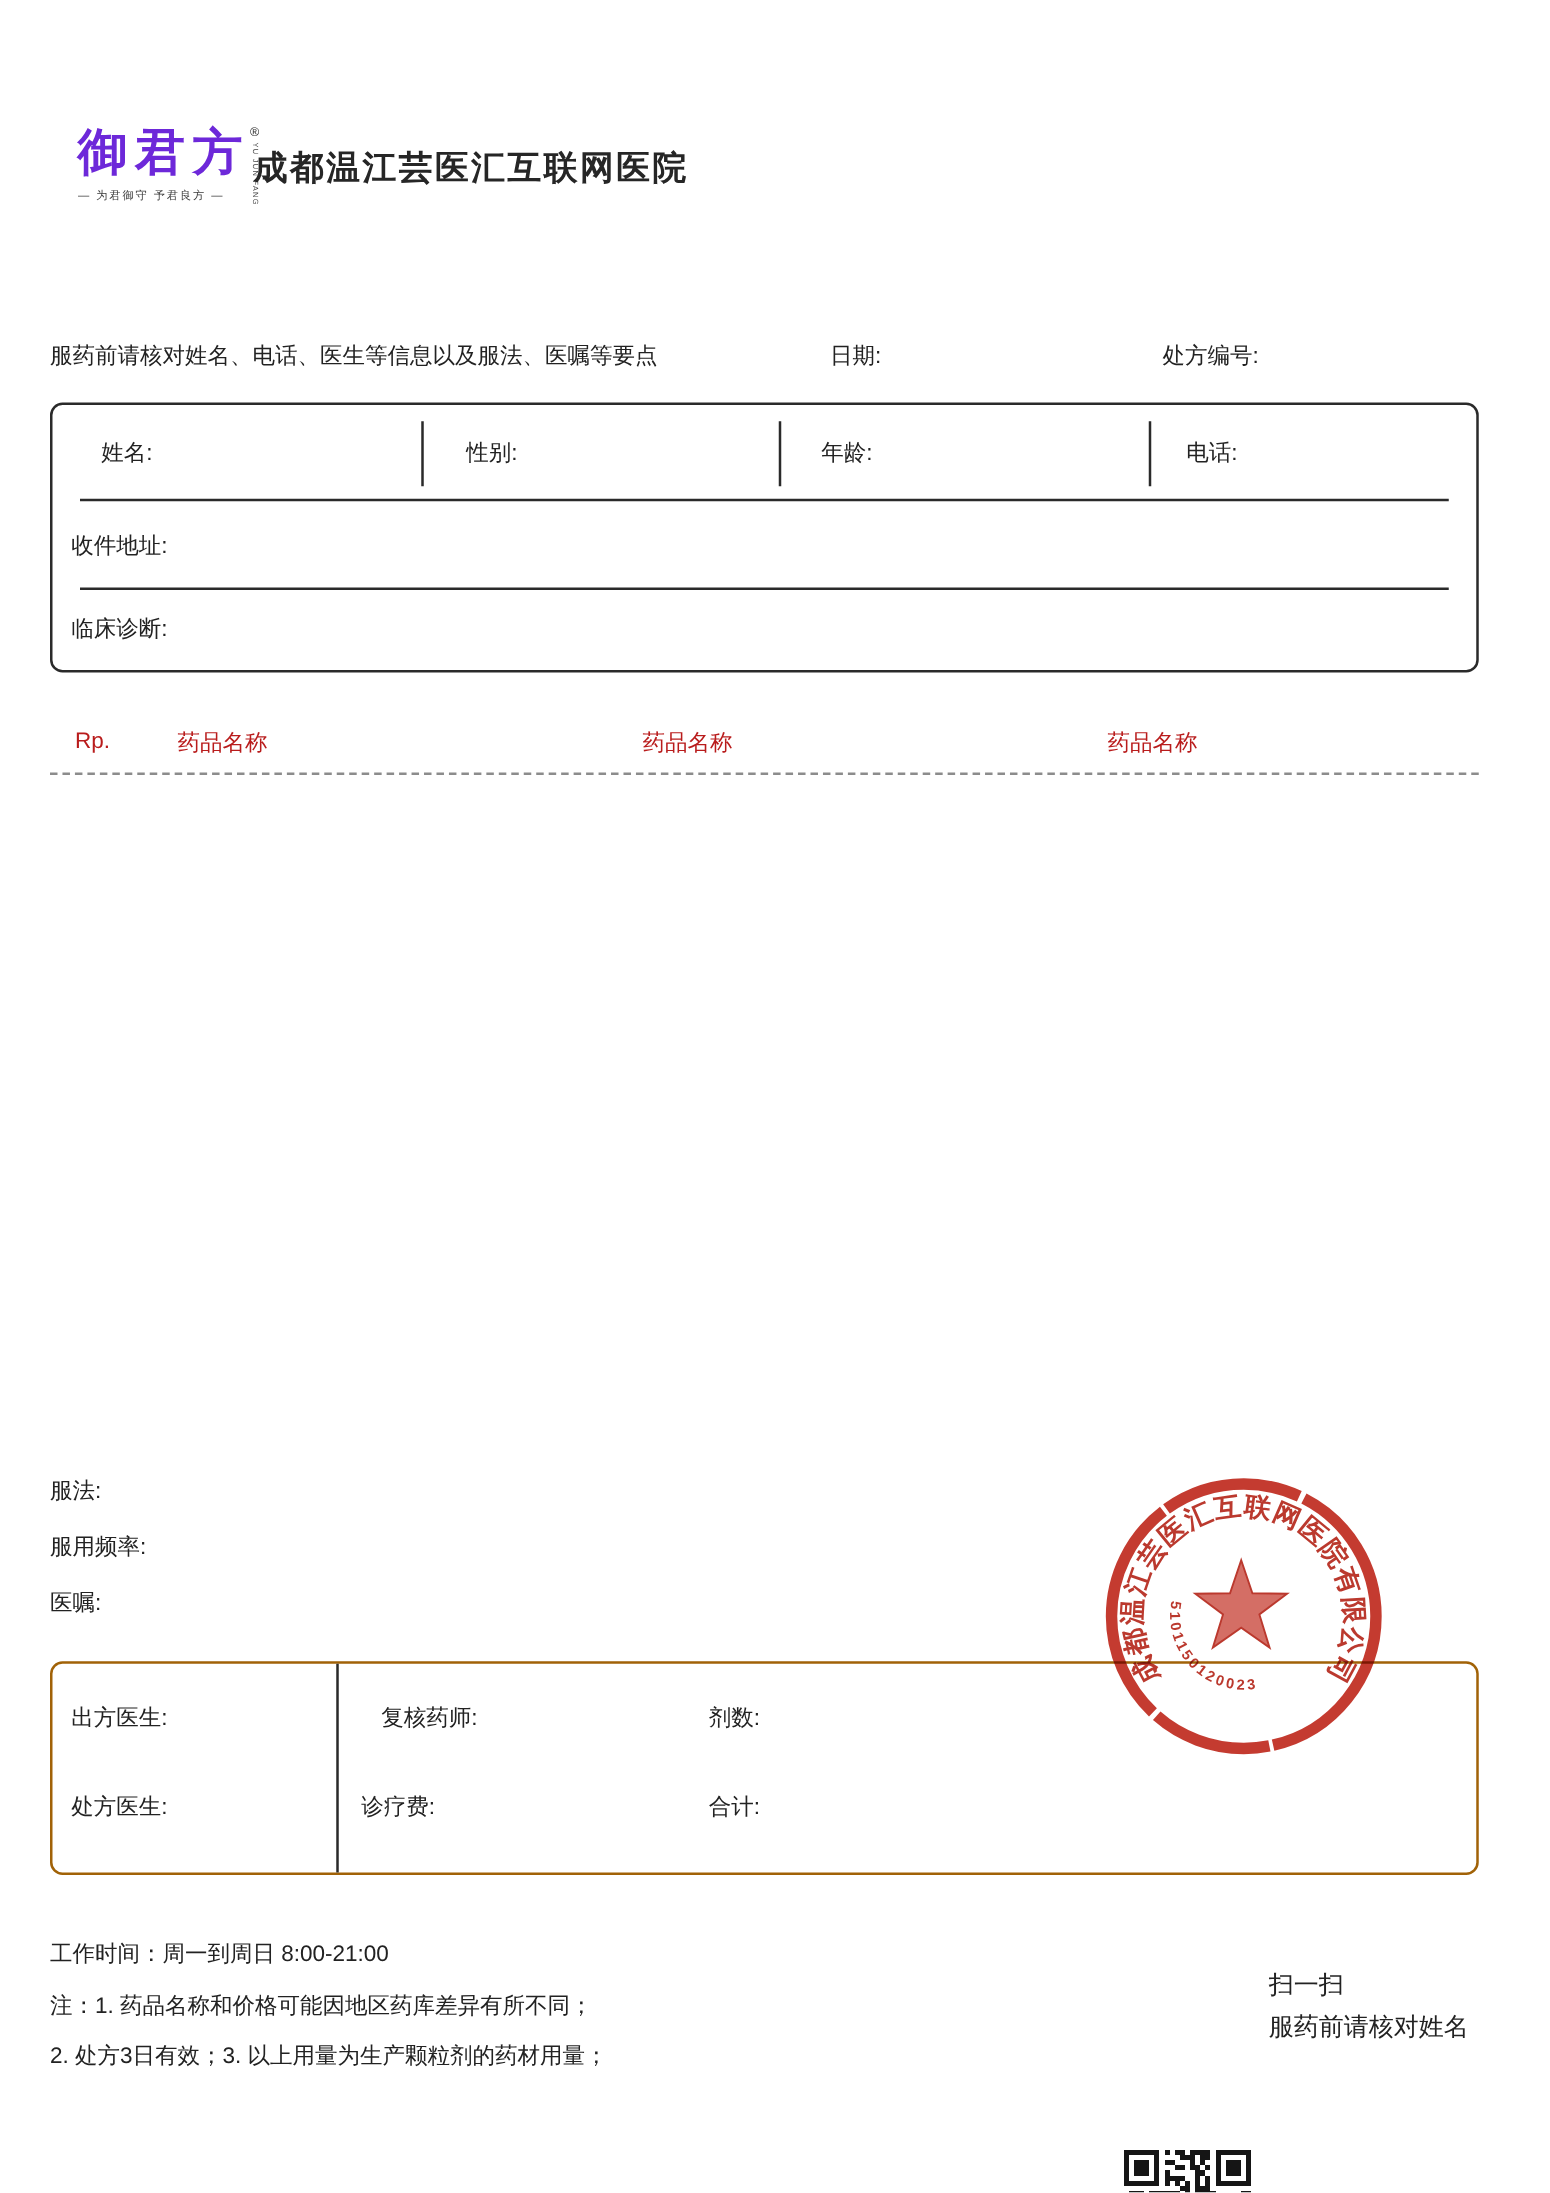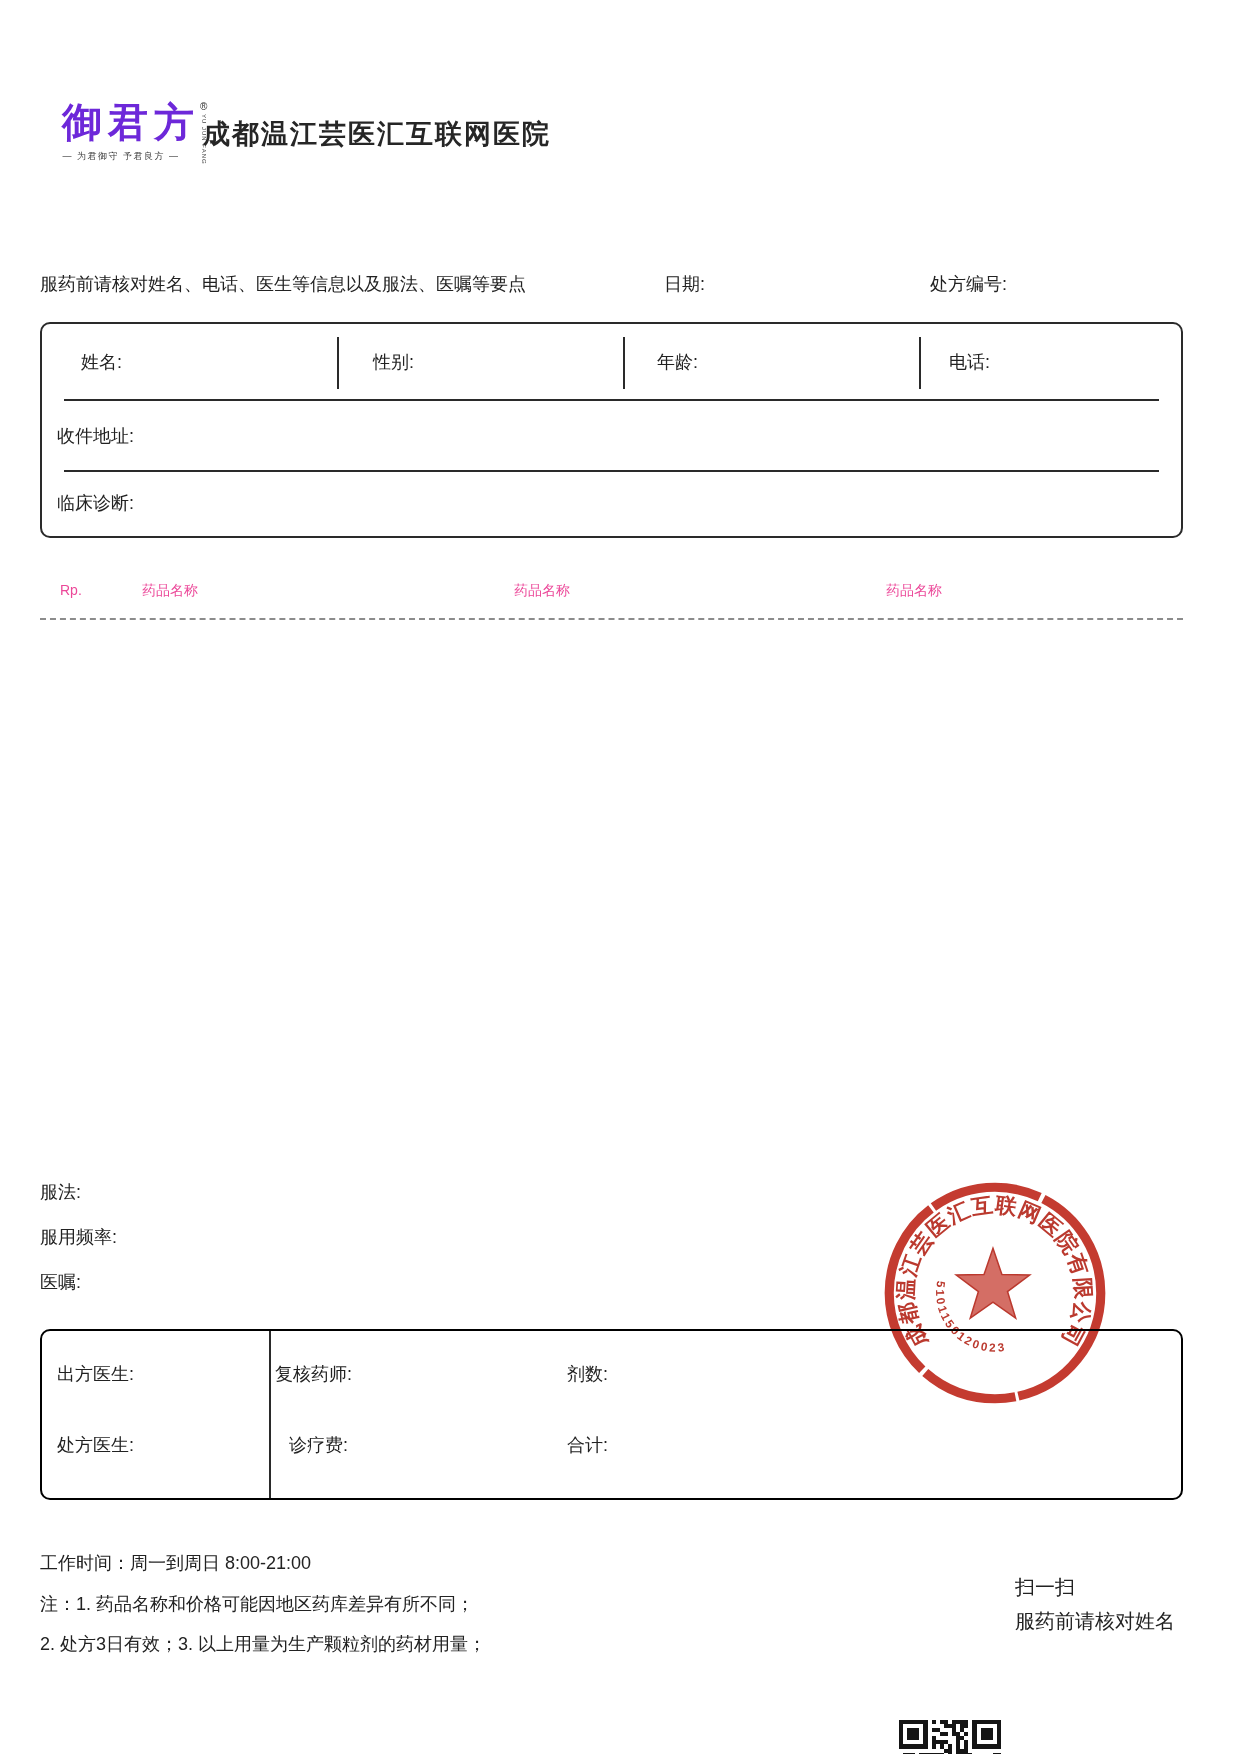--- a/index.html
+++ b/index.html
@@ -21,28 +21,28 @@
 
   
   .patient-box{width:1139px;height:212px;border:2px solid #2a2a2a;border-radius:10px;background:#fff;}
   .p-row1{position:relative;height:75px;display:flex;align-items:center;padding-left:24px;}
   .p-cell{font-size:18px;color:#222;}
   .vsep{position:absolute;top:13px;height:52px;width:2px;background:#2a2a2a;}
   .hsep{height:2px;background:#2a2a2a;margin:0 22px;}
   .p-row{height:69px;display:flex;align-items:center;padding-left:15px;font-size:18px;}
 
   
-  .rp-text{font-size:14px;color:#ec4899;}
+  .rp-text{font-size:18px;color:#b91c1c;}
   .dashed{border-top:2px dashed #8c8c8c;width:1143px;}
 
   
   .usage-text{font-size:18px;color:#222;}
 
   
-  .bottom-box{position:relative;width:1139px;height:167px;border:2px solid #000000;border-radius:10px;background:transparent;}
+  .bottom-box{position:relative;width:1139px;height:167px;border:2px solid #a16207;border-radius:10px;background:transparent;}
   .b-label{position:absolute;font-size:18px;color:#222;white-space:nowrap;}
   .b-vsep{position:absolute;left:227px;top:0;bottom:0;width:2px;background:#2a2a2a;}
 
   
   .foot-text{font-size:18px;color:#222;white-space:nowrap;}
   .qr-wrap{width:102px;height:102px;position:relative;}
   .scan-text{font-size:20px;color:#222;white-space:nowrap;}
 
   
   .stamp{mix-blend-mode:multiply;opacity:0.92;}
@@ -97,21 +97,21 @@
   <div class="abs dashed" style="left:40px;top:618px;"></div>
 
   <div class="abs usage-text" style="left:40px;top:1180px;">服法:</div>
   <div class="abs usage-text" style="left:40px;top:1225px;">服用频率:</div>
   <div class="abs usage-text" style="left:40px;top:1270px;">医嘱:</div>
 
   <div class="abs bottom-box" style="left:40px;top:1329px;">
     <div class="b-vsep"></div>
     <div class="b-label" style="left:15px;top:31px;">出方医生:</div>
     <div class="b-label" style="left:15px;top:102px;">处方医生:</div>
-    <div class="b-label" style="left:233px;top:31px;">复核药师:</div>
+    <div class="b-label" style="left:263px;top:31px;">复核药师:</div>
     <div class="b-label" style="left:247px;top:102px;">诊疗费:</div>
     <div class="b-label" style="left:525px;top:31px;">剂数:</div>
     <div class="b-label" style="left:525px;top:102px;">合计:</div>
   </div>
 
   <svg class="abs stamp" style="left:876px;top:1174px;" width="238" height="238" viewBox="0 0 234 234">
     <defs>
       <path id="arcTop" d="M 46.9 157 A 80 80 0 1 1 186.3 157" fill="none"></path>
       <path id="arcBottom" d="M 61 102 A 58 58 0 0 0 150 164.5" fill="none"></path>
     </defs>

